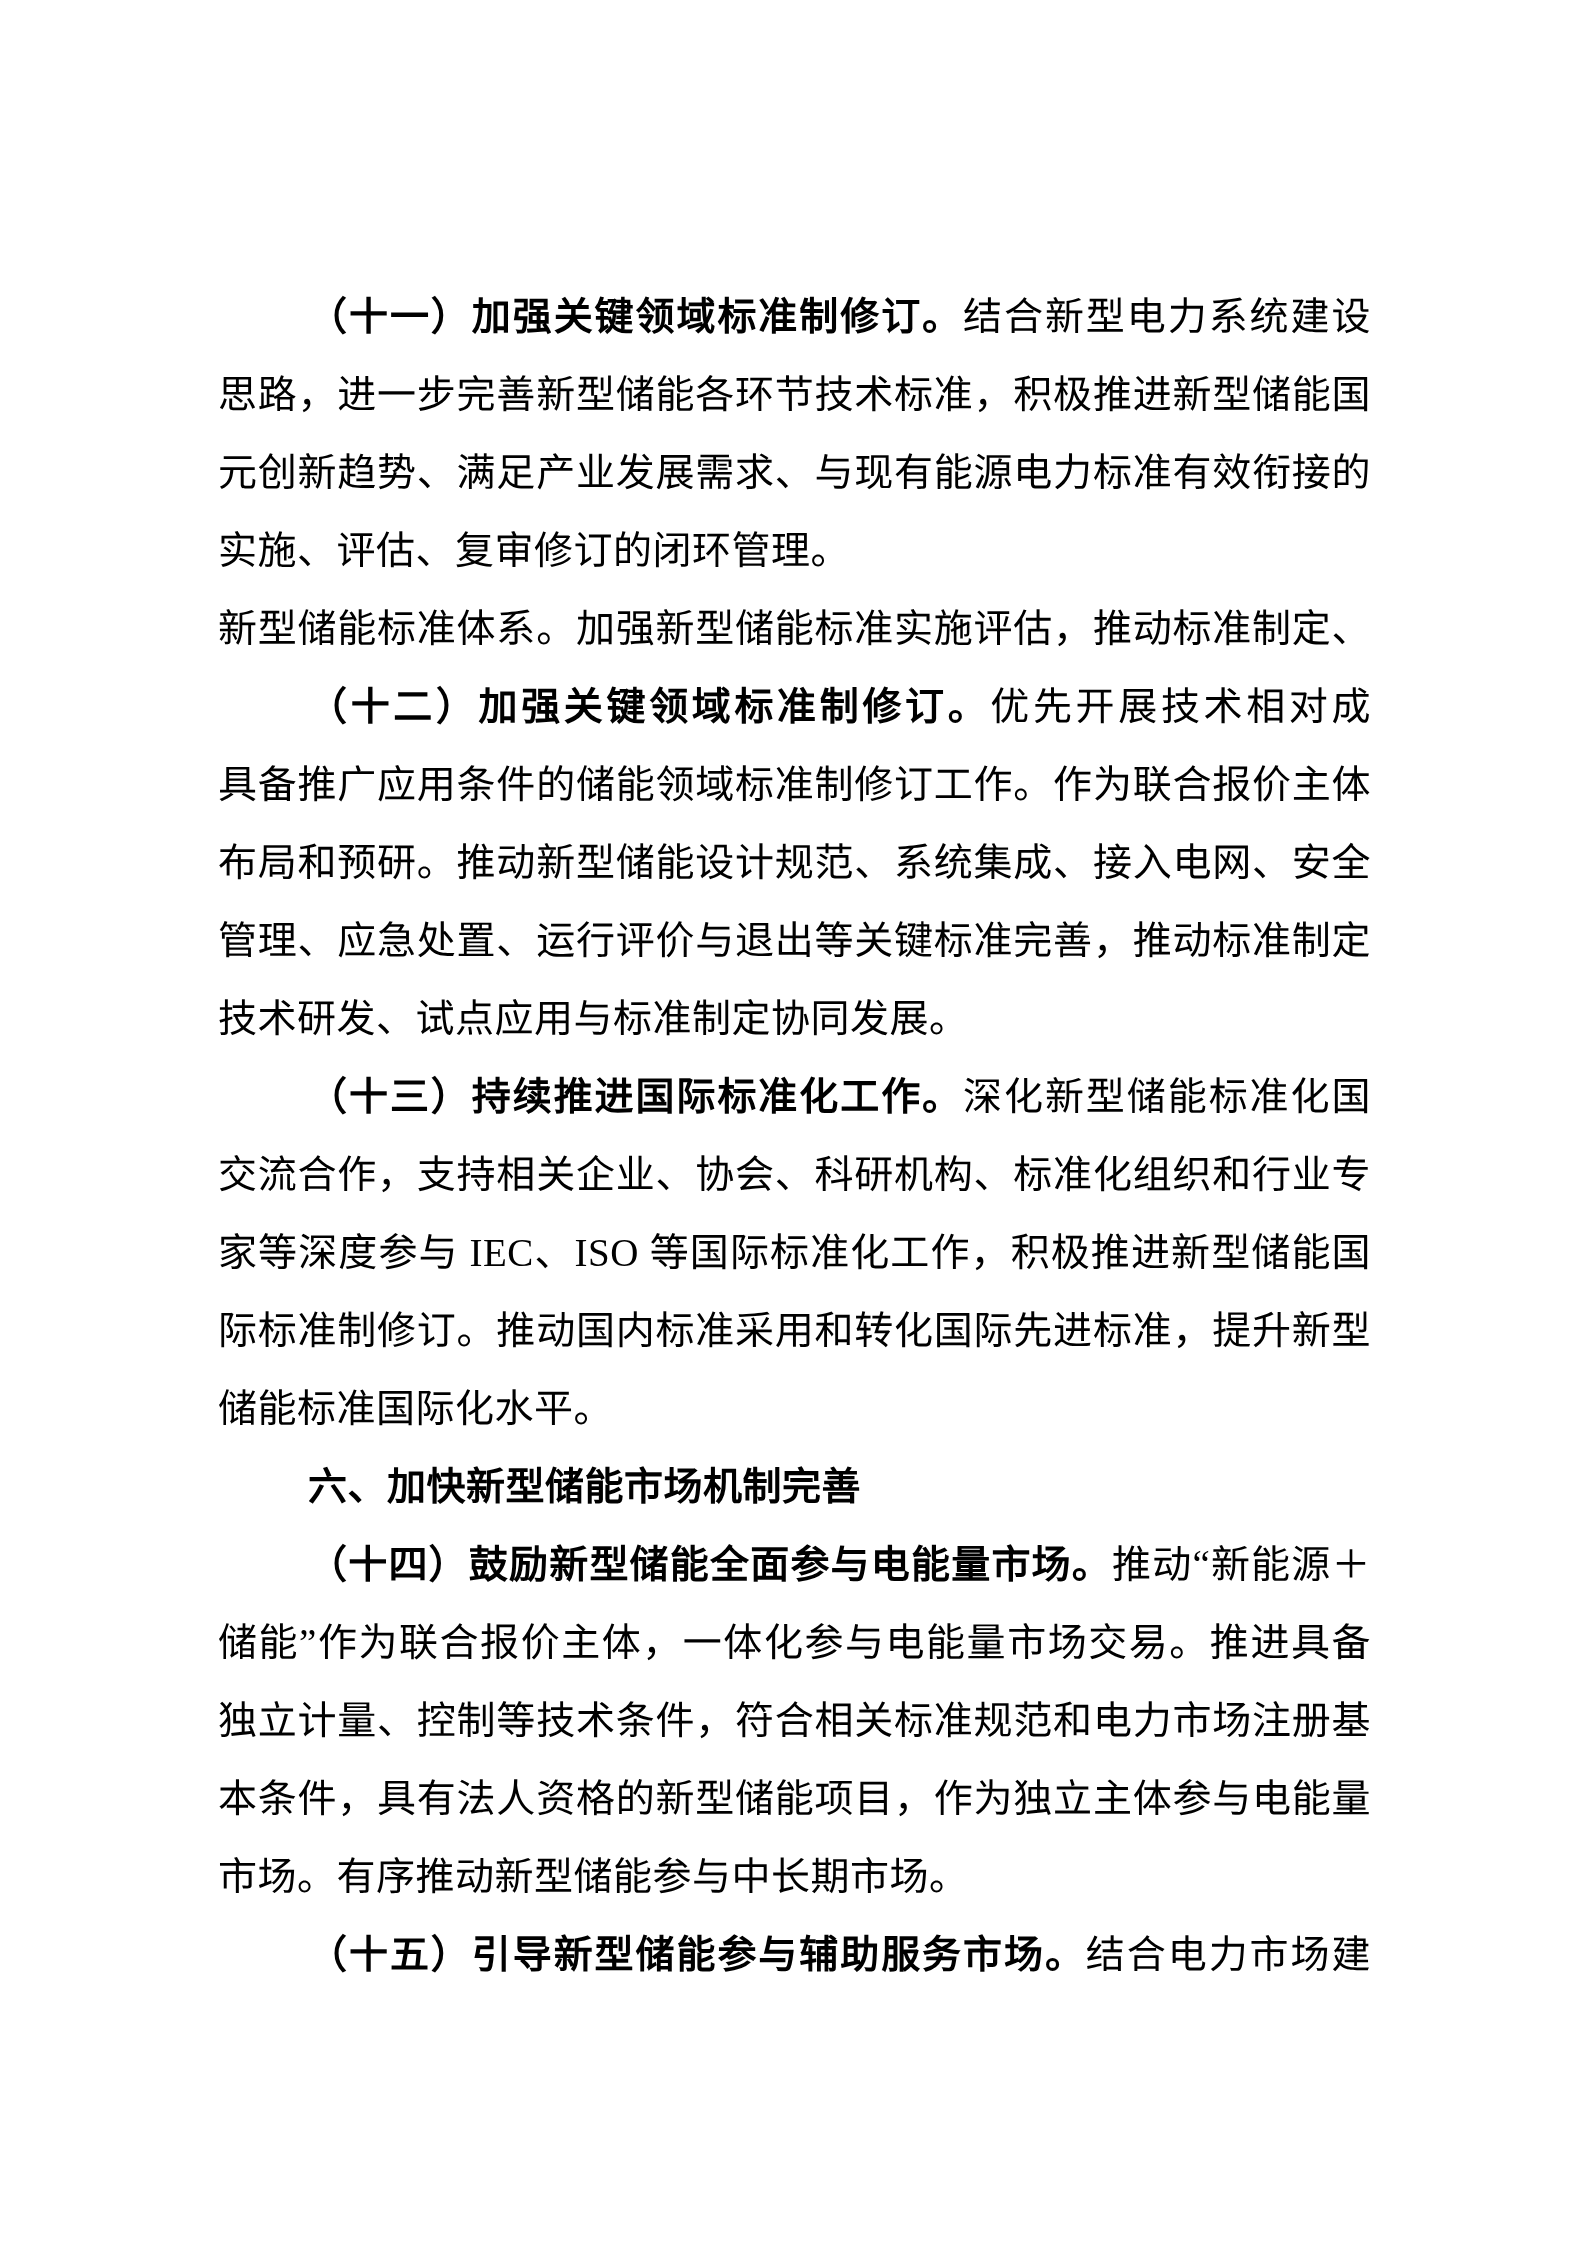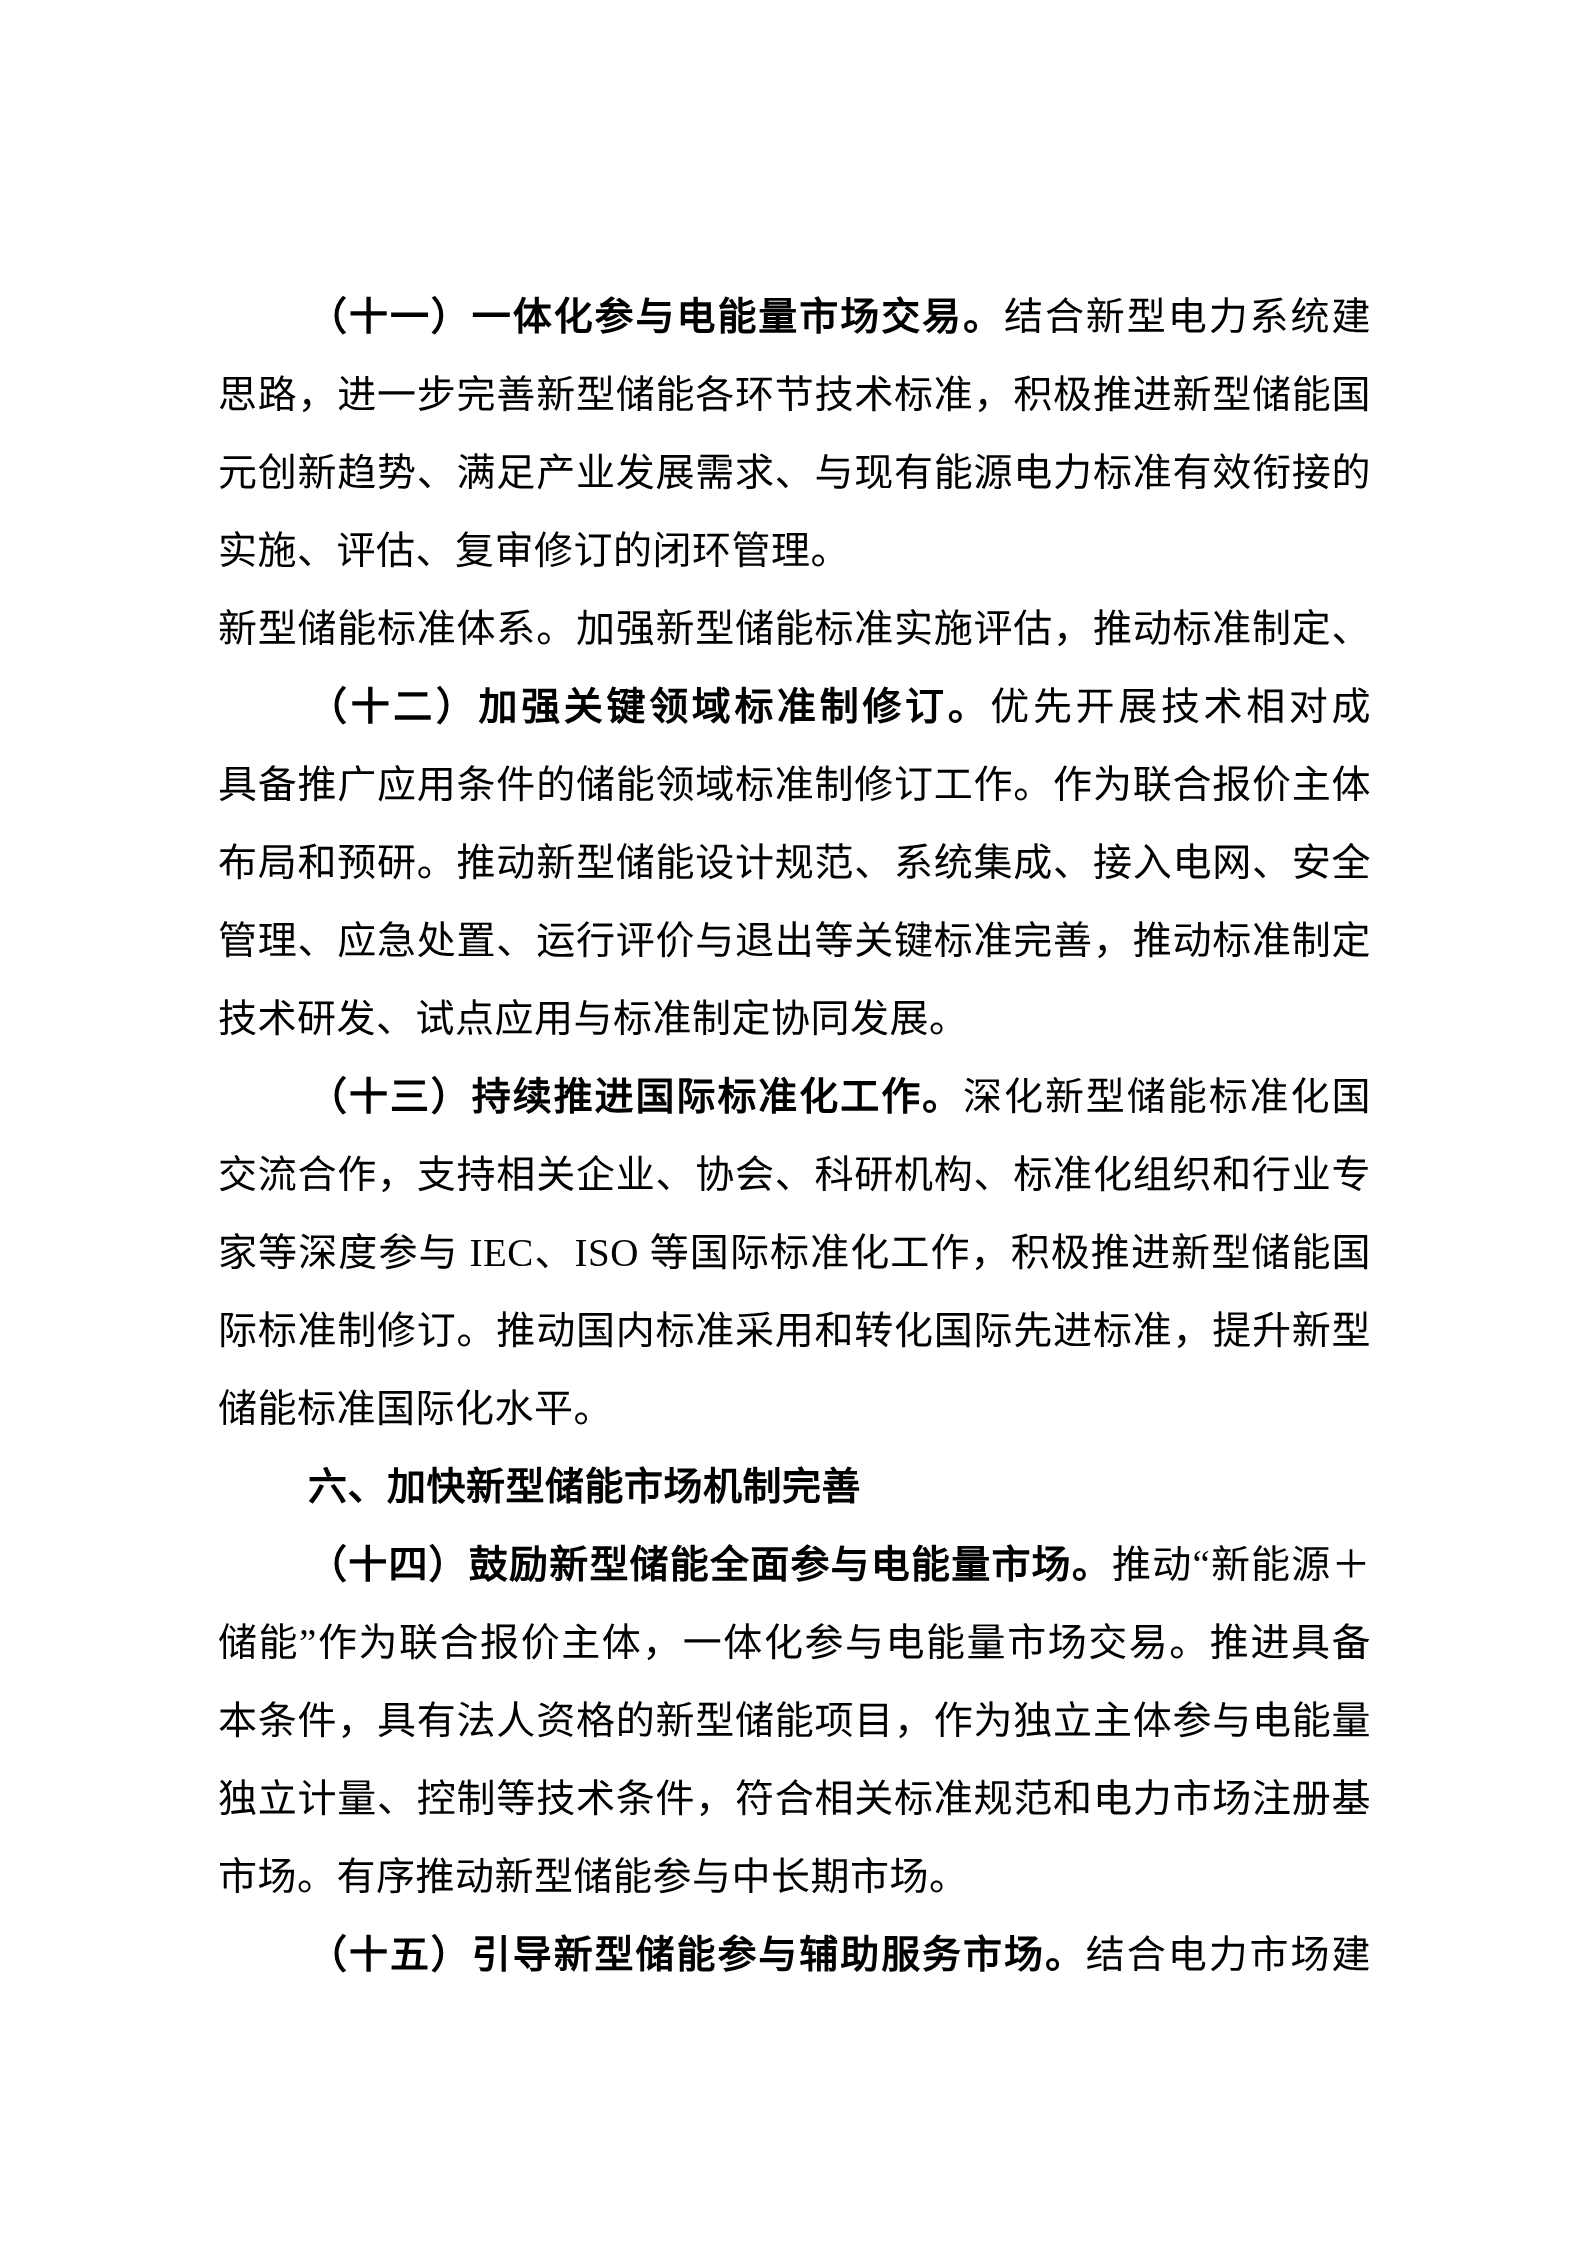--- a/index.html
+++ b/index.html
@@ -47,21 +47,21 @@
     text-align: right;
     text-align-last: left;
   }
 </style>
 </head>
 <body>
 
 <div class="page">
   <div class="doc">
 
-    <div class="ln first"><b class="lead">（十一）一体化参与电能量市场交易。</b><span>结合新型电力系统建设</span></div>
+    <div class="ln first"><b class="lead">（十一）加强关键领域标准制修订。</b><span>结合新型电力系统建设</span></div>
     <div class="ln"><span>思路，进一步完善新型储能各环节技术标准，积极推进新型储能国</span></div>
     <div class="ln"><span>元创新趋势、满足产业发展需求、与现有能源电力标准有效衔接的</span></div>
     <div class="ln lastline"><span>实施、评估、复审修订的闭环管理。</span></div>
     <div class="ln"><span>新型储能标准体系。加强新型储能标准实施评估，推动标准制定、</span></div>
 
     <div class="ln first"><b class="lead">（十二）加强关键领域标准制修订。</b><span>优先开展技术相对成熟、</span></div>
     <div class="ln"><span>具备推广应用条件的储能领域标准制修订工作。作为联合报价主体</span></div>
     <div class="ln"><span>布局和预研。推动新型储能设计规范、系统集成、接入电网、安全</span></div>
     <div class="ln"><span>管理、应急处置、运行评价与退出等关键标准完善，推动标准制定</span></div>
     <div class="ln lastline"><span>技术研发、试点应用与标准制定协同发展。</span></div>
@@ -69,20 +69,20 @@
     <div class="ln first"><b class="lead">（十三）持续推进国际标准化工作。</b><span>深化新型储能标准化国际</span></div>
     <div class="ln"><span>交流合作，支持相关企业、协会、科研机构、标准化组织和行业专</span></div>
     <div class="ln"><span>家等深度参与 IEC、ISO 等国际标准化工作，积极推进新型储能国</span></div>
     <div class="ln"><span>际标准制修订。推动国内标准采用和转化国际先进标准，提升新型</span></div>
     <div class="ln lastline"><span>储能标准国际化水平。</span></div>
 
     <div class="ln heading first"><span>六、加快新型储能市场机制完善</span></div>
 
     <div class="ln first"><b class="lead">（十四）鼓励新型储能全面参与电能量市场。</b><span>推动“新能源＋</span></div>
     <div class="ln"><span>储能”作为联合报价主体，一体化参与电能量市场交易。推进具备</span></div>
+    <div class="ln"><span>独立计量、控制等技术条件，符合相关标准规范和电力市场注册基</span></div>
     <div class="ln"><span>本条件，具有法人资格的新型储能项目，作为独立主体参与电能量</span></div>
-    <div class="ln"><span>独立计量、控制等技术条件，符合相关标准规范和电力市场注册基</span></div>
     <div class="ln lastline"><span>市场。有序推动新型储能参与中长期市场。</span></div>
 
     <div class="ln first"><b class="lead">（十五）引导新型储能参与辅助服务市场。</b><span>结合电力市场建设</span></div>
 
   </div>
 </div>
 
 </body></html>

